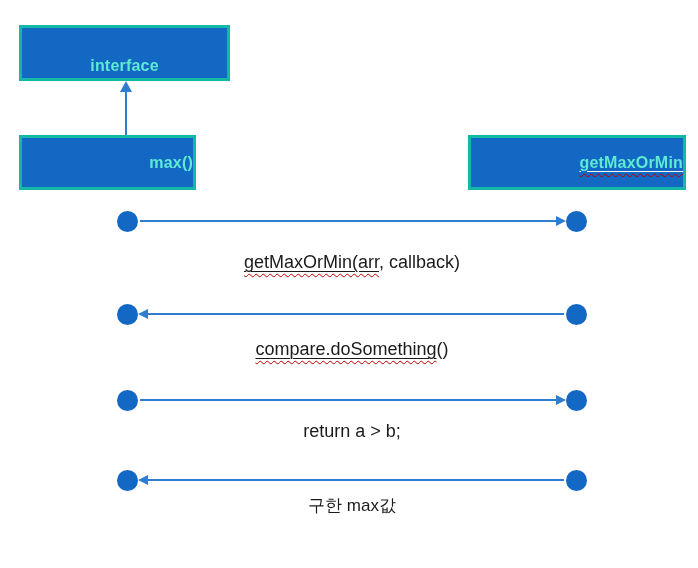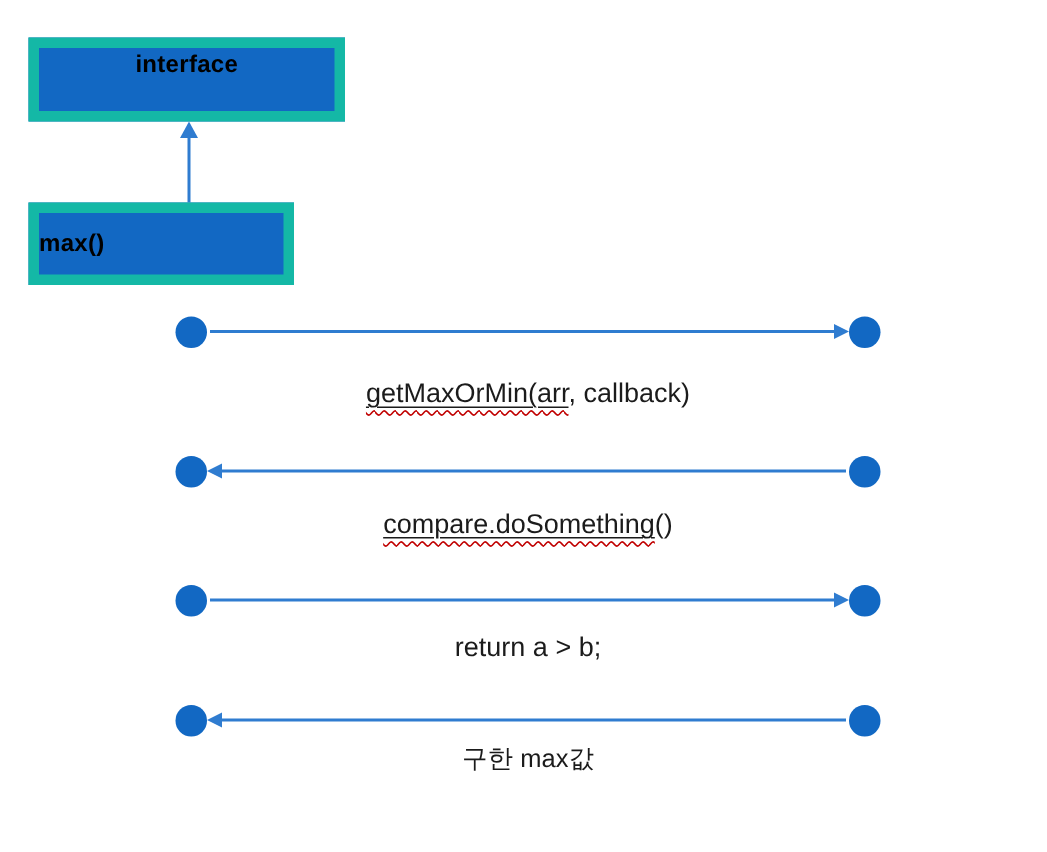--- a/index.html
+++ b/index.html
@@ -6,23 +6,23 @@
   .stage {
     position: relative;
     width: 698px; height: 568px;
     background: #ffffff;
     font-family: "Liberation Sans", sans-serif;
     overflow: hidden;
   }
   .box {
     position: absolute;
     background: #1268c3;
-    border: 7px solid #14b8a6;
-    color: #000000;
-    display: flex; align-items: center; justify-content: space-between;
+    border: 3px solid #14b8a6;
+    color: #5eead4;
+    display: flex; align-items: center; justify-content: flex-end;
     text-align: center;
     font-size: 16px; font-weight: 600; letter-spacing: .2px;
     box-sizing: border-box;
   }
   .box-interface { left:19px; top:25px;  width:211px; height:56px; line-height:24px; flex-direction:column; }
   .box-max       { left:19px; top:135px; width:177px; height:55px; }
   .box-callee    { left:468px; top:135px; width:218px; height:55px; }
 
   
   .vline { position:absolute; left:125px; top:92px; width:2px; height:43px; background:#2f7cd0; }
@@ -75,20 +75,23 @@
     <div>interface</div>
   </div>
 
   <div class="vhead"></div>
   <div class="vline"></div>
 
   <div class="box box-max">
     <span>max()</span>
   </div>
 
+  <div class="box box-callee">
+    <span class="squig"><span class="usolid">getMaxOrMin</span></span>
+  </div>
 
   <div class="circle" style="left:117px; top:211px;"></div>
   <div class="circle" style="left:566px; top:211px;"></div>
   <div class="mline" style="top:220px;"></div>
   <div class="ah ah-right" style="left:556px; top:216px;"></div>
   <div class="msg-label" style="top:252px;"><span class="squig"><span class="usolid">getMaxOrMin(arr</span></span><span>, callback)</span></div>
 
   <div class="circle" style="left:117px; top:304px;"></div>
   <div class="circle" style="left:566px; top:304px;"></div>
   <div class="mline" style="top:313px; left:148px;"></div>

